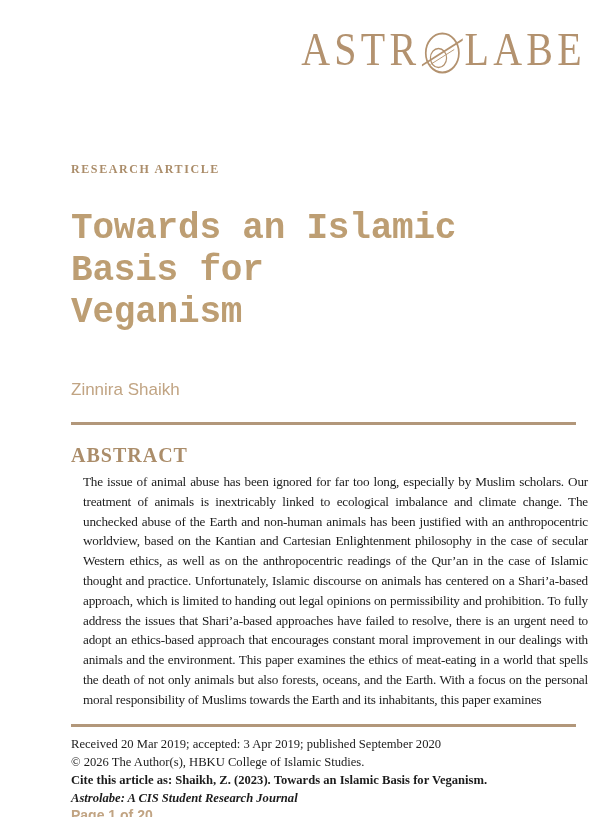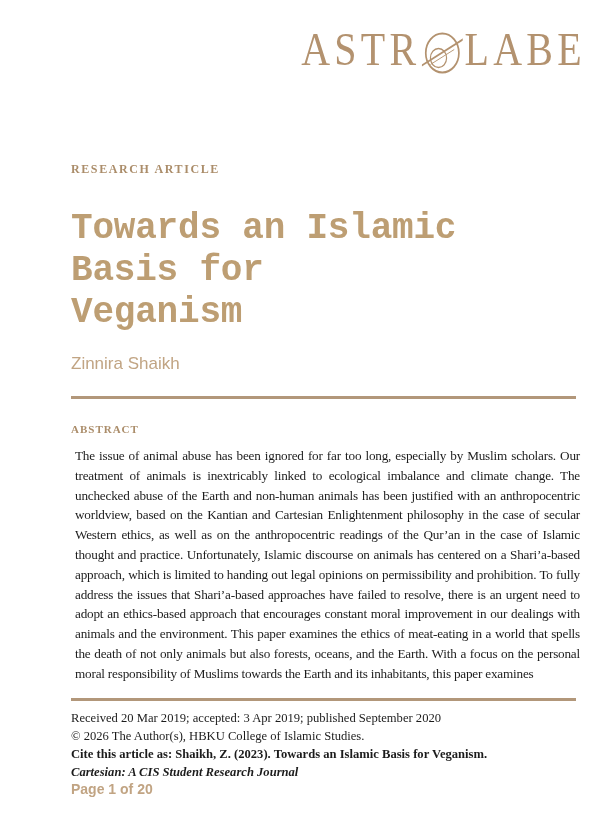--- a/index.html
+++ b/index.html
@@ -30,35 +30,35 @@
     font-family:"Liberation Serif", serif; font-weight:bold;
     font-size:12px; letter-spacing:1.6px; color:var(--accent); line-height:19px;
   }
   .title{
     margin:0; margin-top:29px;
     font-family:Liberation Mono, monospace; font-weight:bold;
     font-size:36px; line-height:42px; color:var(--title);
     white-space:pre-line; letter-spacing:-0.2px;
   }
   .author{
-    margin-top:20px;
+    margin-top:46px;
     font-family:"Liberation Sans", sans-serif; font-size:17px;
     color:var(--author); line-height:20px;
   }
   .rule{
     height:3px; background:var(--rule); border:none; margin:0; width:505px;
   }
   .rule-top{margin-top:22px;}
   .abstract-heading{
     margin:20px 0 0 0;
     font-family:"Liberation Serif", serif; font-weight:bold;
-    font-size:11px; letter-spacing:1px; color:var(--accent); line-height:20px;
+    font-size:20px; letter-spacing:1px; color:var(--accent); line-height:20px;
   }
   .abstract-body{
-    margin:7px 0 0 4px; width:505px;
+    margin:7px 0 0 12px; width:505px;
     font-size:13.2px; line-height:19.8px; letter-spacing:-0.2px;
     text-align:justify; color:var(--body_text);
   }
   .rule-bottom{margin-top:14px;}
   .footer-block{margin-top:8px; font-size:12.6px; line-height:18.2px; color:var(--body_text);}
   .footer-line{white-space:nowrap;}
   .footer-bold{font-weight:bold;}
   .footer-bold-italic{font-weight:bold; font-style:italic;}
   .page-number{
     margin-top:0;
@@ -97,19 +97,19 @@
     <h2 class="abstract-heading">ABSTRACT</h2>
 
     <p class="abstract-body">The issue of animal abuse has been ignored for far too long, especially by Muslim scholars. Our treatment of animals is inextricably linked to ecological imbalance and climate change. The unchecked abuse of the Earth and non-human animals has been justified with an anthropocentric worldview, based on the Kantian and Cartesian Enlightenment philosophy in the case of secular Western ethics, as well as on the anthropocentric readings of the Qur’an in the case of Islamic thought and practice. Unfortunately, Islamic discourse on animals has centered on a Shari’a-based approach, which is limited to handing out legal opinions on permissibility and prohibition. To fully address the issues that Shari’a-based approaches have failed to resolve, there is an urgent need to adopt an ethics-based approach that encourages constant moral improvement in our dealings with animals and the environment. This paper examines the ethics of meat-eating in a world that spells the death of not only animals but also forests, oceans, and the Earth. With a focus on the personal moral responsibility of Muslims towards the Earth and its inhabitants, this paper examines</p>
 
     <hr class="rule rule-bottom">
 
     <div class="footer-block">
       <div class="footer-line">Received 20 Mar 2019; accepted: 3 Apr 2019; published September 2020</div>
       <div class="footer-line">© 2026 The Author(s), HBKU College of Islamic Studies.</div>
       <div class="footer-line footer-bold">Cite this article as: Shaikh, Z. (2023). Towards an Islamic Basis for Veganism.</div>
-      <div class="footer-line footer-bold-italic">Cartesian: A CIS Student Research Journal</div>
+      <div class="footer-line footer-bold-italic">Astrolabe: A CIS Student Research Journal</div>
     </div>
 
     <div class="page-number">Page 1 of 20</div>
   </div>
 
 </div>
 
 </body></html>

